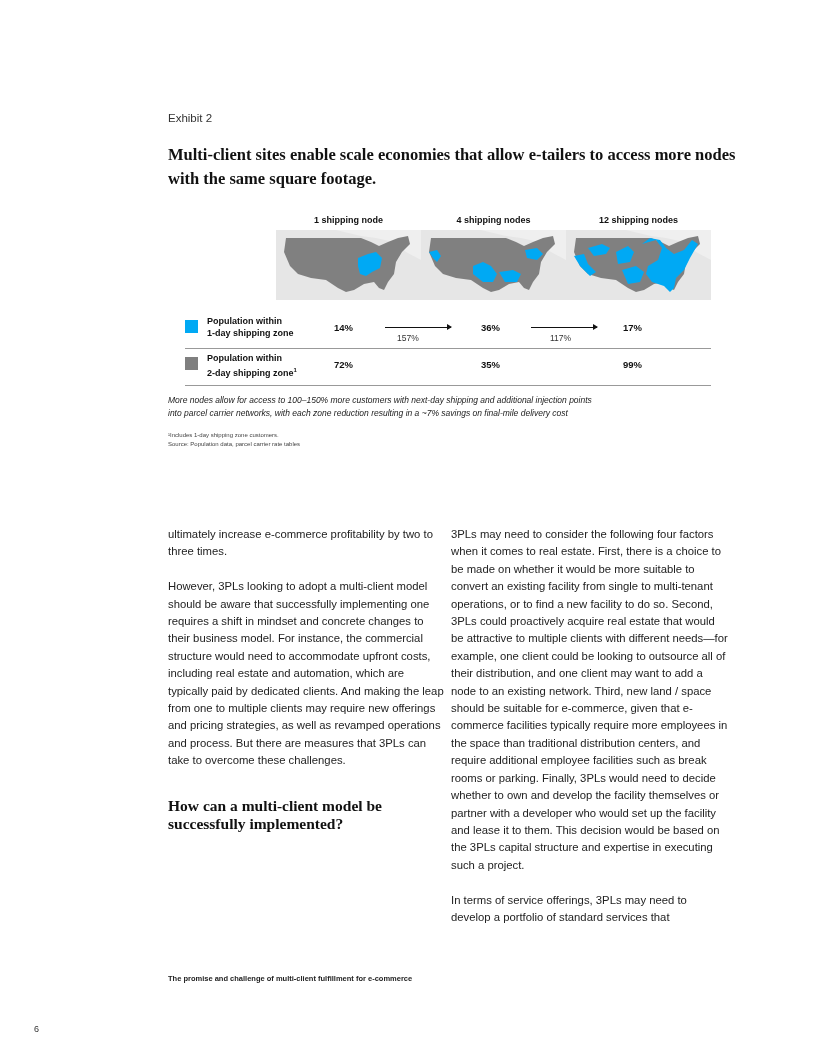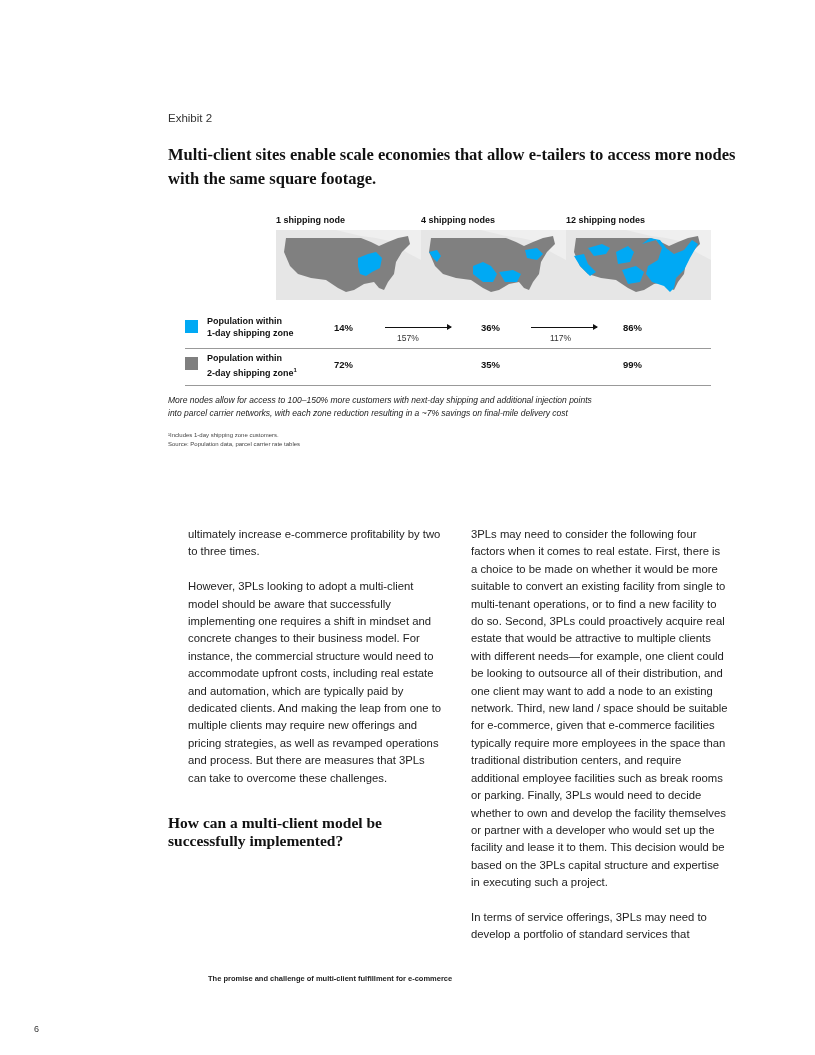--- a/index.html
+++ b/index.html
@@ -3,21 +3,21 @@
 <meta charset="utf-8">
 <style>
   * { box-sizing: border-box; margin: 0; padding: 0; }
   html, body { width: 815px; height: 1055px; background: #ffffff; overflow: hidden; }
   body { position: relative; font-family: "Liberation Sans", sans-serif; color: #222; }
 
   .exhibit-label { position: absolute; left: 168px; top: 112px; font-size: 11.5px; color: #333; }
   .exhibit-title { position: absolute; left: 168px; top: 143px; width: 600px; font-family: "Liberation Serif", serif; font-weight: bold; font-size: 16.5px; line-height: 24px; color: #111; }
 
   .map-headers { position: absolute; top: 215px; left: 276px; width: 435px; height: 14px; }
-  .map-header { position: absolute; font-size: 9px; font-weight: bold; color: #111; width: 145px; }
+  .map-header { position: absolute; font-size: 9px; font-weight: bold; color: #111; text-align: center; width: 145px; }
 
   .maps { position: absolute; left: 276px; top: 230px; width: 435px; height: 70px; }
   .map { position: absolute; top: 0; width: 145px; height: 70px; }
   .map svg { width: 100%; height: 100%; display: block; }
 
   .table { position: absolute; left: 185px; top: 312px; width: 526px; }
   .t-row { position: relative; height: 37px; }
   .t-row.r1 { border-bottom: 1px solid #999; }
   .t-row.r2 { border-bottom: 1px solid #999; }
   .swatch { position: absolute; left: 0; top: 8px; width: 13px; height: 13px; }
@@ -27,25 +27,25 @@
   .arrow { position: absolute; top: 15px; height: 1px; background: #111; }
   .arrow::after { content: ""; position: absolute; right: -1px; top: -3px; border-left: 5px solid #111; border-top: 3.5px solid transparent; border-bottom: 3.5px solid transparent; }
   .growth { position: absolute; top: 21px; font-size: 8.5px; color: #333; }
 
   .caption { position: absolute; left: 168px; top: 394px; width: 560px; font-size: 8.5px; line-height: 13px; color: #222; font-style: italic; }
   .footnote { position: absolute; left: 168px; top: 431px; font-size: 6px; line-height: 9px; color: #444; }
 
   .col { position: absolute; top: 526px; width: 278px; font-size: 11.3px; line-height: 17.4px; color: #222; }
   .col.left { left: 168px; }
   .col.right { left: 451px; }
-  .col p { margin-bottom: 17.4px; margin-left: 20px; }
+  .col p { margin-bottom: 17.4px; }
   .col h2 { font-family: "Liberation Serif", serif; font-weight: bold; font-size: 15.5px; line-height: 18px; color: #111; margin-top: 27px; margin-bottom: 16px; }
 
   .footer-page { position: absolute; left: 34px; top: 1024px; font-size: 9px; color: #333; }
-  .footer-title { position: absolute; left: 168px; top: 974px; font-size: 7.5px; font-weight: bold; color: #222; margin-left: 40px; }
+  .footer-title { position: absolute; left: 168px; top: 974px; font-size: 7.5px; font-weight: bold; color: #222; }
 </style>
 </head>
 <body>
 
 <div class="exhibit-label">Exhibit 2</div>
 <div class="exhibit-title">Multi-client sites enable scale economies that allow e-tailers to access more nodes with the same square footage.</div>
 
 <div class="map-headers">
   <div class="map-header" style="left:0">1 shipping node</div>
   <div class="map-header" style="left:145px">4 shipping nodes</div>
@@ -95,21 +95,21 @@
     <div class="row-label">
       <div>Population within</div>
       <div>1-day shipping zone</div>
     </div>
     <div class="val" style="left:149px">14%</div>
     <div class="arrow" style="left:200px;width:66px"></div>
     <div class="growth" style="left:212px">157%</div>
     <div class="val" style="left:296px">36%</div>
     <div class="arrow" style="left:346px;width:66px"></div>
     <div class="growth" style="left:365px">117%</div>
-    <div class="val" style="left:438px">86%</div>
+    <div class="val" style="left:438px">17%</div>
   </div>
   <div class="t-row r2">
     <div class="swatch" style="background:#7F7F7F"></div>
     <div class="row-label">
       <div>Population within</div>
       <div><span>2-day shipping zone</span><sup>1</sup></div>
     </div>
     <div class="val" style="left:149px">72%</div>
     <div class="val" style="left:296px">35%</div>
     <div class="val" style="left:438px">99%</div>

